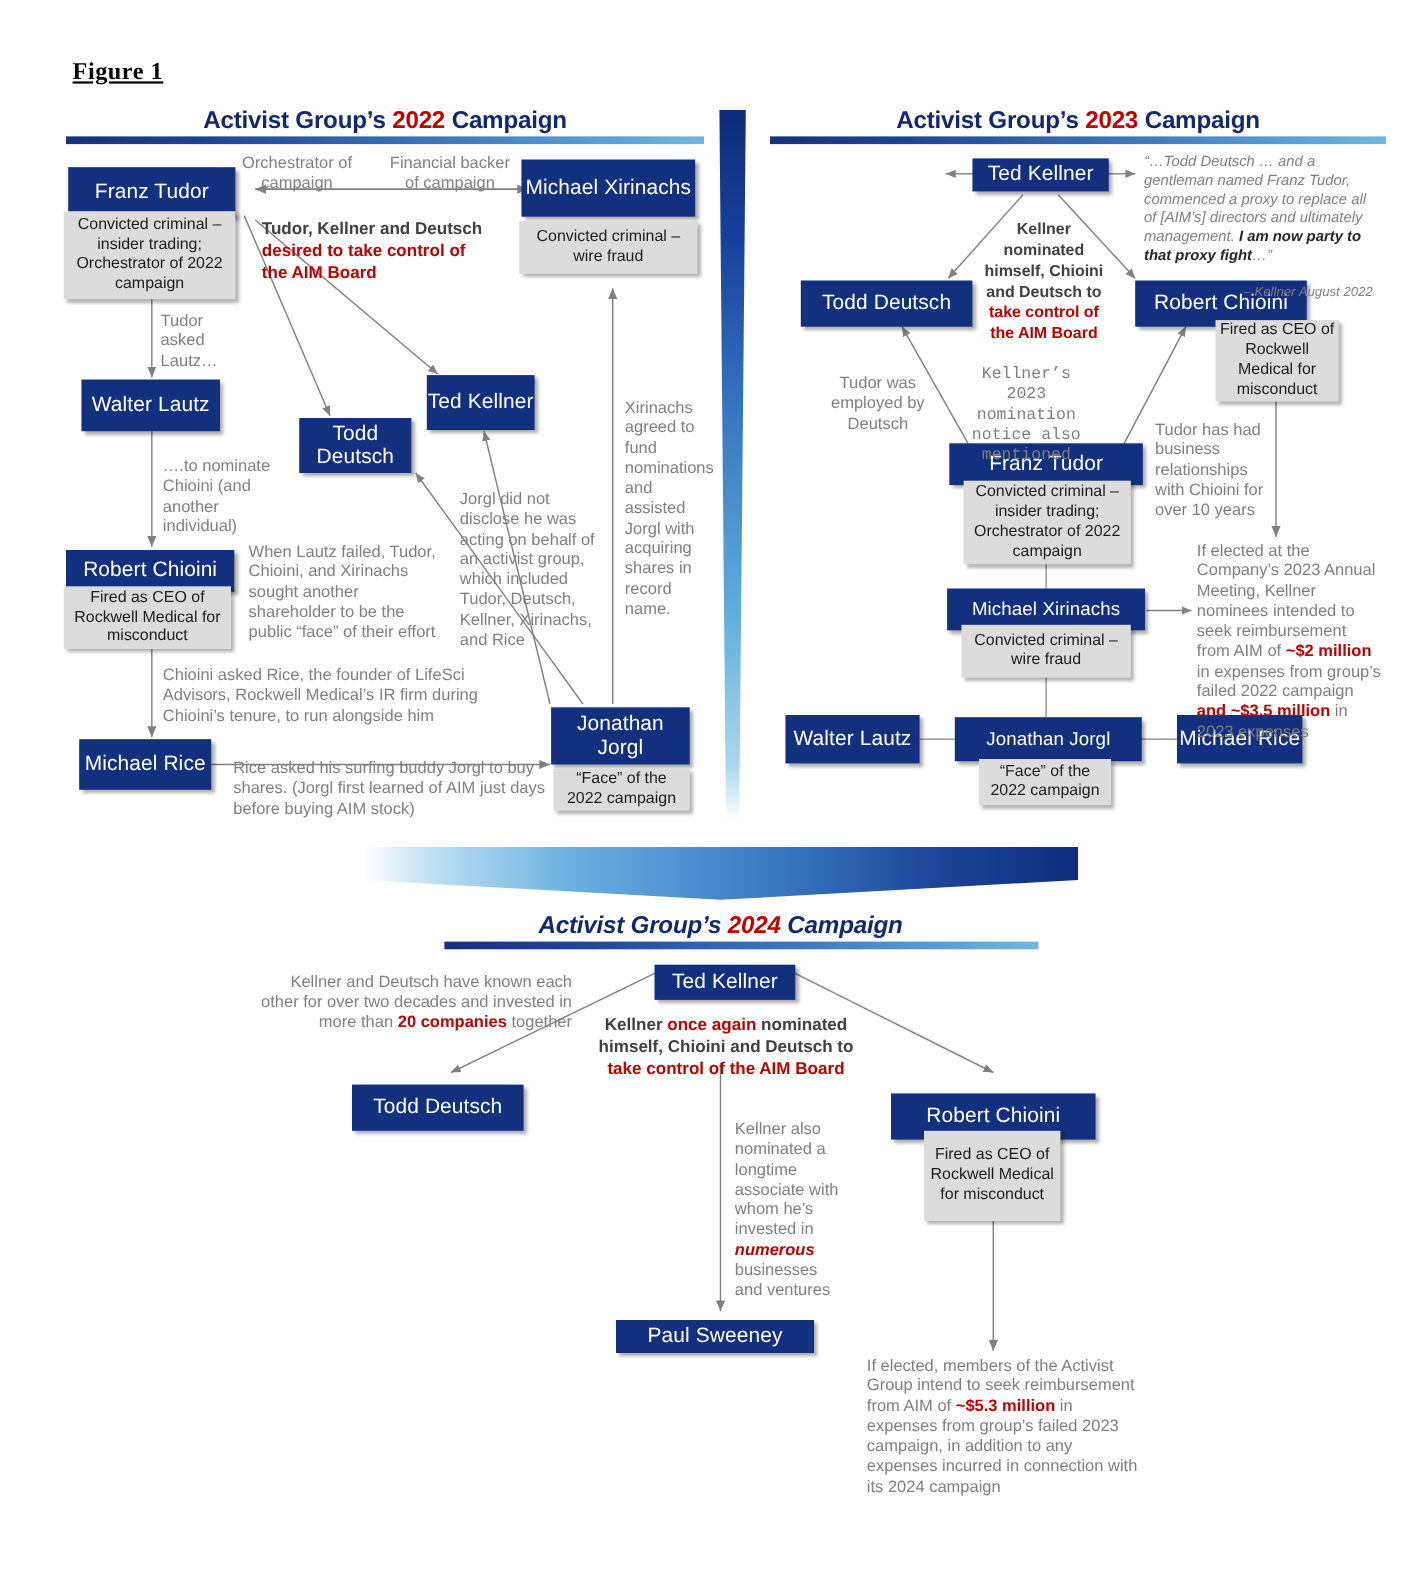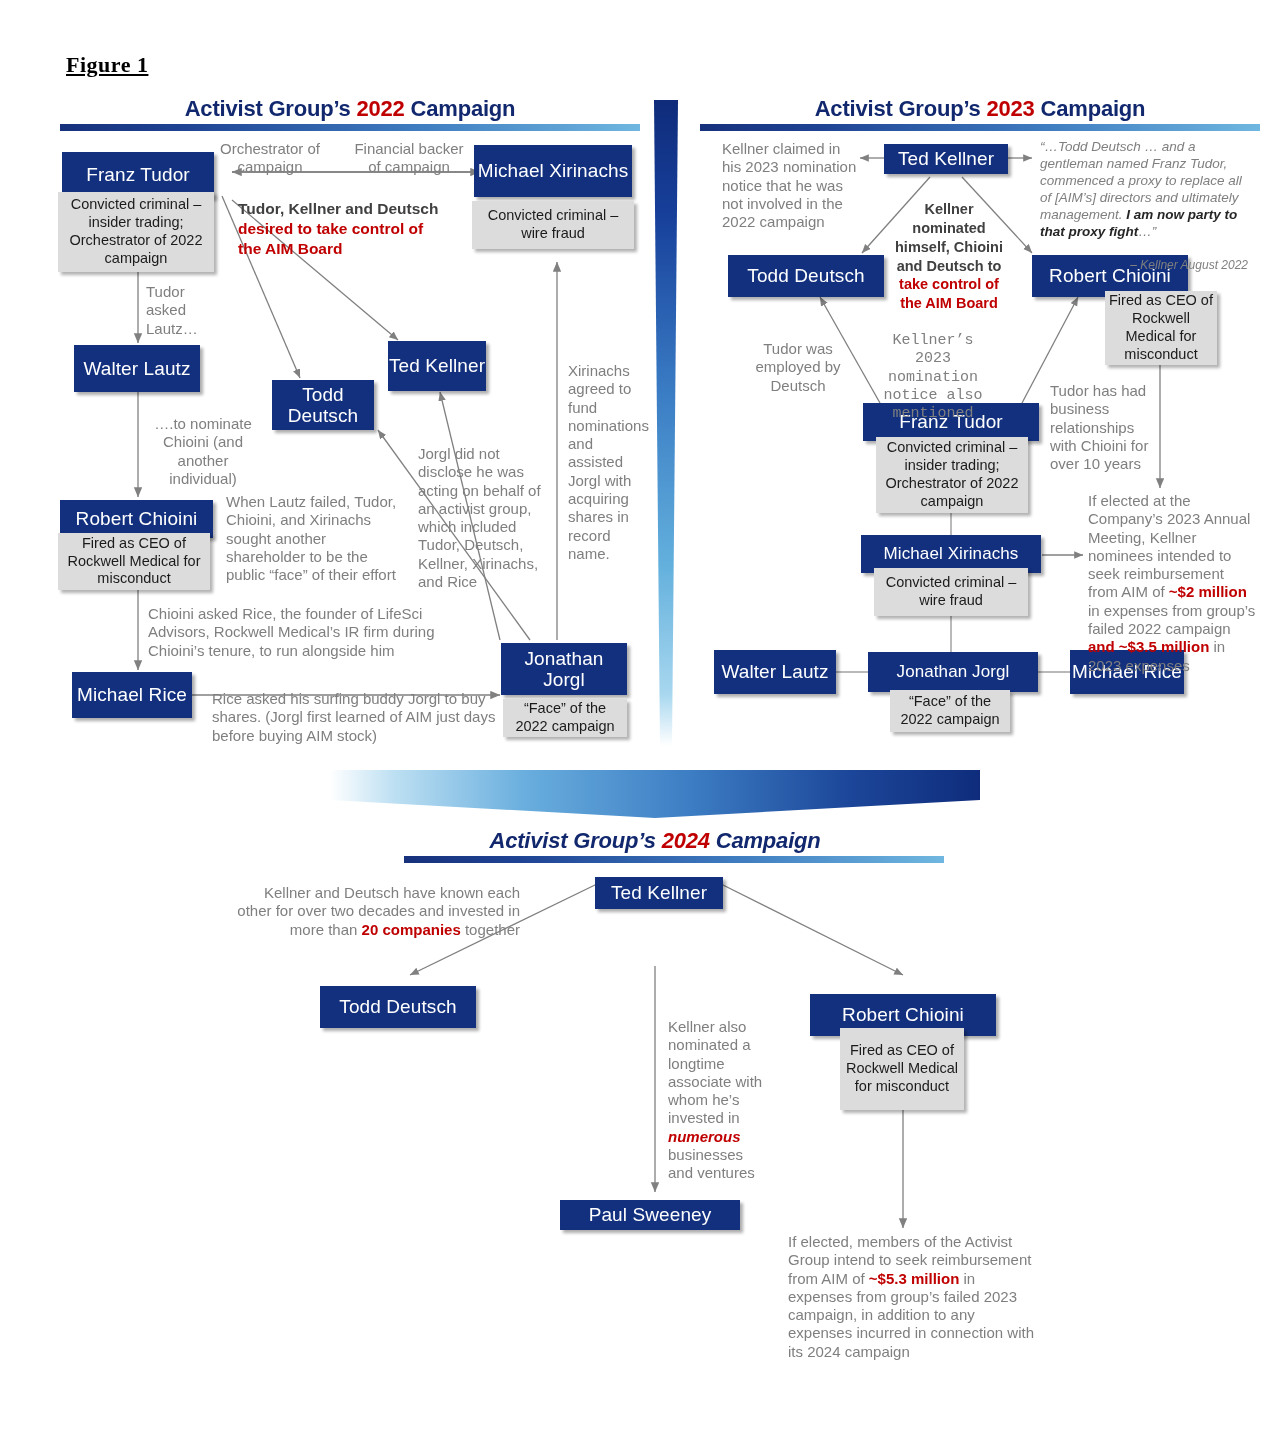--- a/index.html
+++ b/index.html
@@ -181,21 +181,21 @@
   <div class="callout" style="left:58px;top:533px;width:152px;height:57px;">Fired as CEO of Rockwell Medical for misconduct</div>
 
   <div class="node" style="left:72px;top:672px;width:120px;height:46px;">Michael Rice</div>
 
   <div class="node" style="left:501px;top:643px;width:126px;height:52px;">Jonathan Jorgl</div>
   <div class="callout" style="left:503px;top:699px;width:124px;height:38px;">“Face” of the 2022 campaign</div>
 
   <div class="ann c" style="left:214px;top:140px;width:112px;">Orchestrator of campaign</div>
   <div class="ann c" style="left:348px;top:140px;width:122px;">Financial backer of campaign</div>
   <div class="ann" style="left:146px;top:283px;width:58px;">Tudor asked Lautz…</div>
-  <div class="ann" style="left:148px;top:415px;width:110px;text-align:center;">….to nominate Chioini (and another individual)</div>
+  <div class="ann" style="left:148px;top:415px;width:110px;">….to nominate Chioini (and another individual)</div>
   <div class="ann" style="left:226px;top:493px;width:178px;">When Lautz failed, Tudor, Chioini, and Xirinachs sought another shareholder to be the public “face” of their effort</div>
   <div class="ann" style="left:418px;top:445px;width:128px;">Jorgl did not disclose he was acting on behalf of an activist group, which included Tudor, Deutsch, Kellner, Xirinachs, and Rice</div>
   <div class="ann" style="left:148px;top:605px;width:316px;">Chioini asked Rice, the founder of LifeSci Advisors, Rockwell Medical’s IR firm during Chioini’s tenure, to run alongside him</div>
   <div class="ann" style="left:568px;top:362px;width:70px;">Xirinachs agreed to fund nominations and assisted Jorgl with acquiring shares in record name.</div>
   <div class="ann" style="left:212px;top:690px;width:290px;">Rice asked his surfing buddy Jorgl to buy shares. (Jorgl first learned of AIM just days before buying AIM stock)</div>
 
   <div class="emph" style="left:238px;top:199px;width:230px;">
     <span>Tudor, Kellner and Deutsch</span><br>
     <span class="red">desired to take control of</span><br>
     <span class="red">the AIM Board</span>
@@ -217,21 +217,20 @@
   <div class="node sm" style="left:861px;top:535px;width:180px;height:38px;">Michael Xirinachs</div>
   <div class="callout" style="left:874px;top:568px;width:154px;height:48px;">Convicted criminal – wire fraud</div>
 
   <div class="node" style="left:714px;top:650px;width:122px;height:44px;">Walter Lautz</div>
 
   <div class="node sm" style="left:868px;top:652px;width:170px;height:40px;">Jonathan Jorgl</div>
   <div class="callout" style="left:890px;top:690px;width:120px;height:42px;">“Face” of the 2022 campaign</div>
 
   <div class="node" style="left:1070px;top:650px;width:114px;height:44px;">Michael Rice</div>
 
-  <div class="ann" style="left:722px;top:140px;width:140px;">Kellner claimed in his 2023 nomination notice that he was not involved in the 2022 campaign</div>
   <div class="ann c" style="left:752px;top:340px;width:92px;">Tudor was employed by Deutsch</div>
   <div class="ann c" style="left:870px;top:332px;width:126px;font-family:Liberation Mono, monospace;">Kellner’s 2023 nomination notice also mentioned</div>
   <div class="ann" style="left:1050px;top:382px;width:104px;">Tudor has had business relationships with Chioini for over 10 years</div>
 
   <div class="emph c" style="left:890px;top:200px;width:118px;font-size:14.5px;">
     <span>Kellner</span><br>
     <span>nominated</span><br>
     <span>himself, Chioini</span><br>
     <span>and Deutsch to</span><br>
     <span class="red">take control of</span><br>
@@ -247,20 +246,25 @@
 
   <div class="node" style="left:595px;top:877px;width:128px;height:32px;">Ted Kellner</div>
 
   <div class="node" style="left:320px;top:986px;width:156px;height:42px;">Todd Deutsch</div>
 
   <div class="node" style="left:810px;top:994px;width:186px;height:42px;">Robert Chioini</div>
   <div class="callout" style="left:840px;top:1028px;width:124px;height:82px;">Fired as CEO of Rockwell Medical for misconduct</div>
 
   <div class="node" style="left:560px;top:1200px;width:180px;height:30px;">Paul Sweeney</div>
 
+  <div class="emph c" style="left:540px;top:922px;width:240px;">
+    <span>Kellner </span><span class="red">once again</span><span> nominated</span><br>
+    <span>himself, Chioini and Deutsch to</span><br>
+    <span class="red">take control of the AIM Board</span>
+  </div>
 
   <div class="ann r" style="left:230px;top:884px;width:290px;"><span>Kellner and Deutsch have known each other for over two decades and invested in more than </span><b>20 companies</b><span> together</span></div>
 
   <div class="ann" style="left:668px;top:1018px;width:104px;"><span>Kellner also nominated a longtime associate with whom he’s invested in </span><b style="font-style:italic;">numerous</b><span> businesses and ventures</span></div>
 
   <div class="ann" style="left:788px;top:1233px;width:246px;"><span>If elected, members of the Activist Group intend to seek reimbursement from AIM of </span><b>~$5.3 million</b><span> in  expenses from group’s failed 2023 campaign, in addition to any expenses incurred in connection with its 2024 campaign</span></div>
 
 </div>
 
 </body></html>

